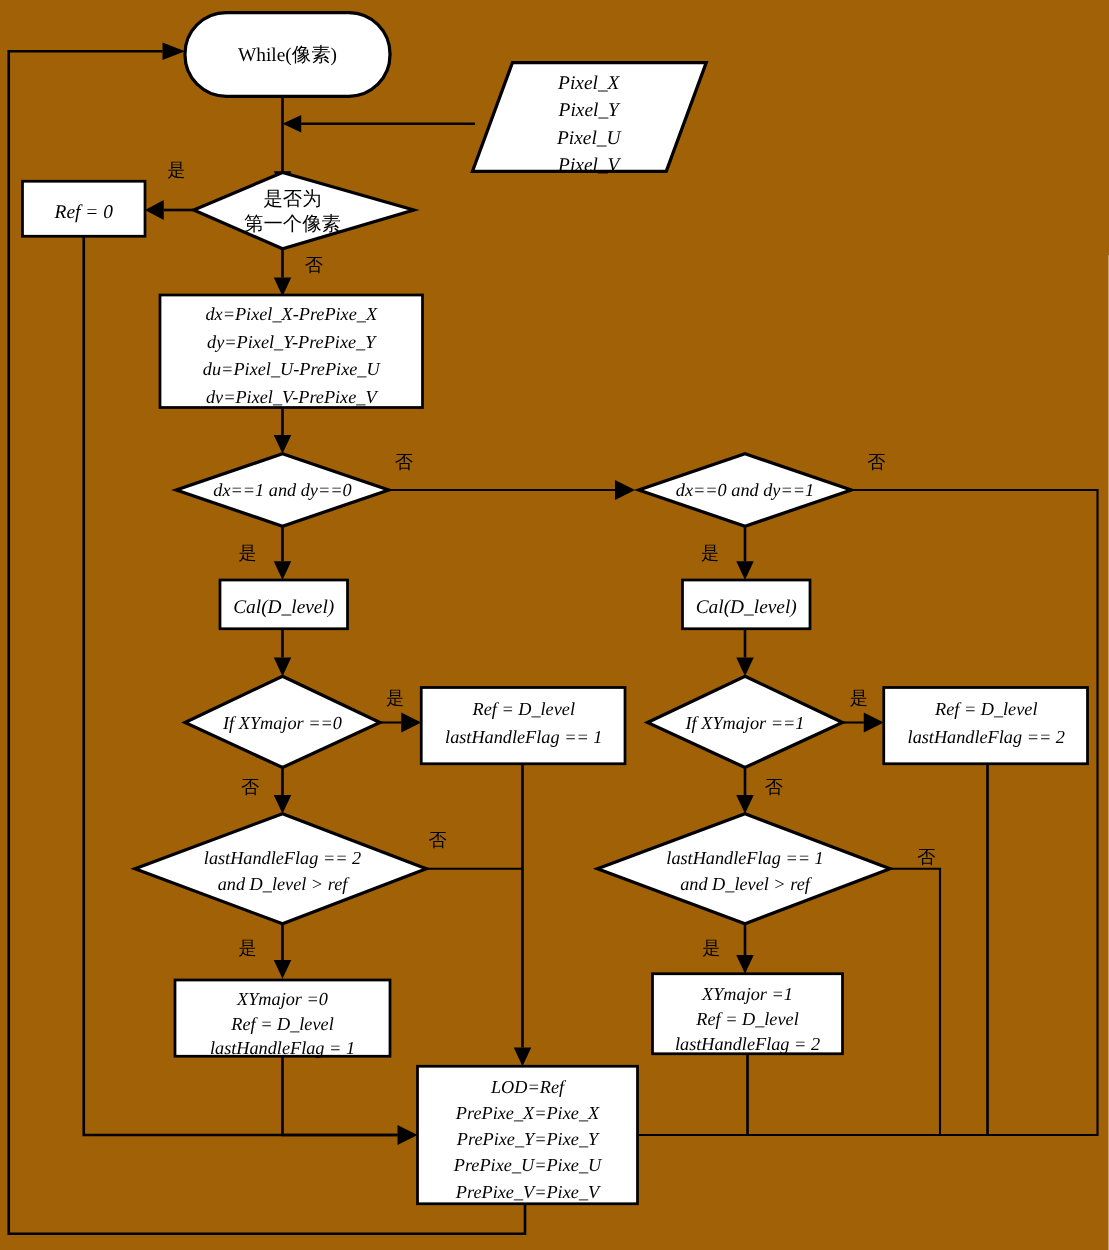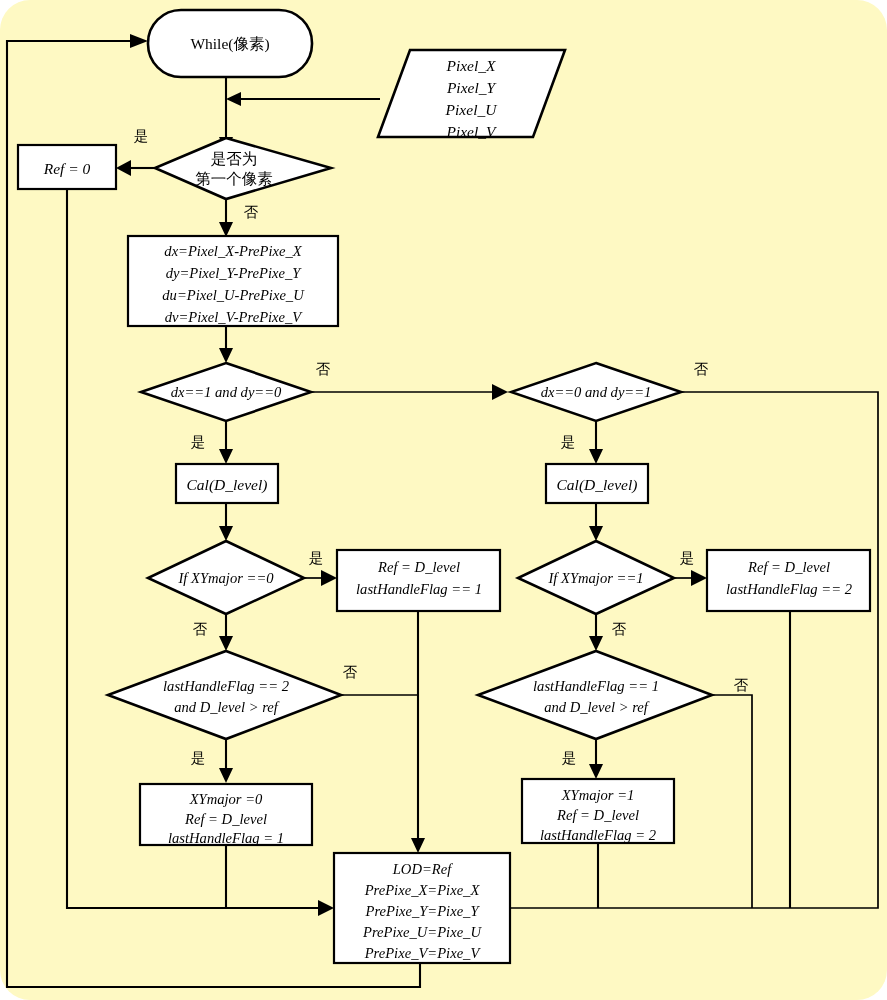--- a/index.html
+++ b/index.html
@@ -10,22 +10,21 @@
   body {
     width: 887px;
     height: 1000px;
     font-family: "Liberation Serif", "DejaVu Serif", serif;
     overflow: hidden;
   }
   #flowchart-root {
     position: relative;
     width: 887px;
     height: 1000px;
-    background: #fef9c3;
-    border-radius: 30px;
+    background: #a16207;
   }
   svg#flow-svg {
     display: block;
     width: 887px;
     height: 1000px;
   }
   .shape-fill {
     fill: #ffffff;
     stroke: #000000;
   }

